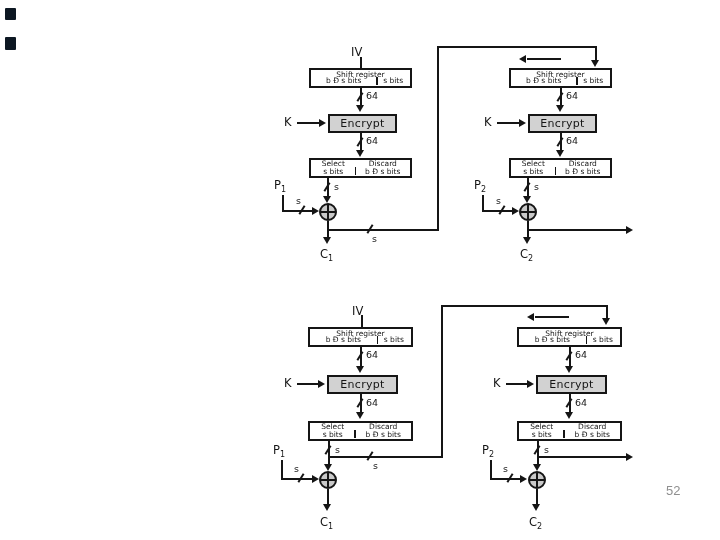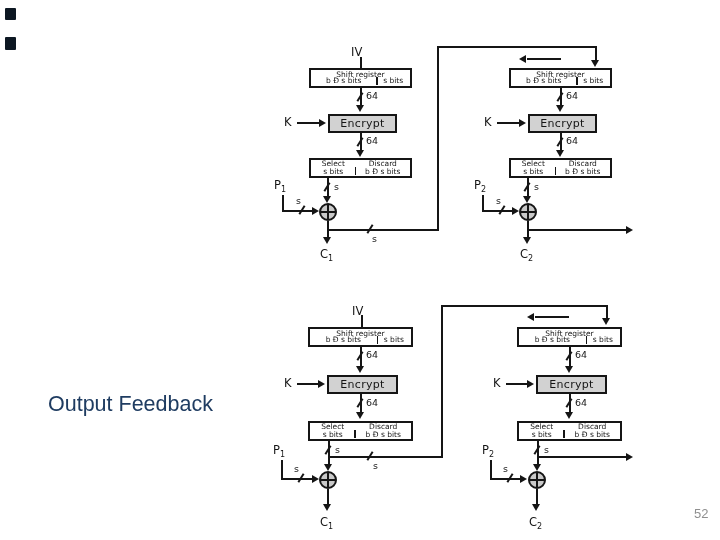--- a/index.html
+++ b/index.html
@@ -41,22 +41,21 @@
   .xor .xh{position:absolute;top:50%;left:0;right:0;height:2px;margin-top:-1px;background:#151515;}
 </style>
 </head>
 <body>
 
 <div id="slide">
 
   <div class="mark" style="left:5px;top:8px;height:12px;"></div>
   <div class="mark" style="left:5px;top:37px;height:13px;"></div>
 
-  <div class="ttl" style="left:48px;top:392px;">Output Feedback</div>
-  <div class="pgnum" style="left:666px;top:506px;margin-left:28px;">52</div>
+  <div class="pgnum" style="left:666px;top:483px;">52</div>
 
   <div class="lb" style="left:351px;top:45px;">IV</div>
   <div class="vl" style="left:360px;top:57px;height:11px;"></div>
 
   <div class="box reg" style="left:309px;top:68px;width:103px;height:20px;">
     <div class="r1">Shift register</div>
     <div class="r2">
       <span class="cl">b Ð s bits</span>
       <span class="cr">s bits</span>
     </div>

